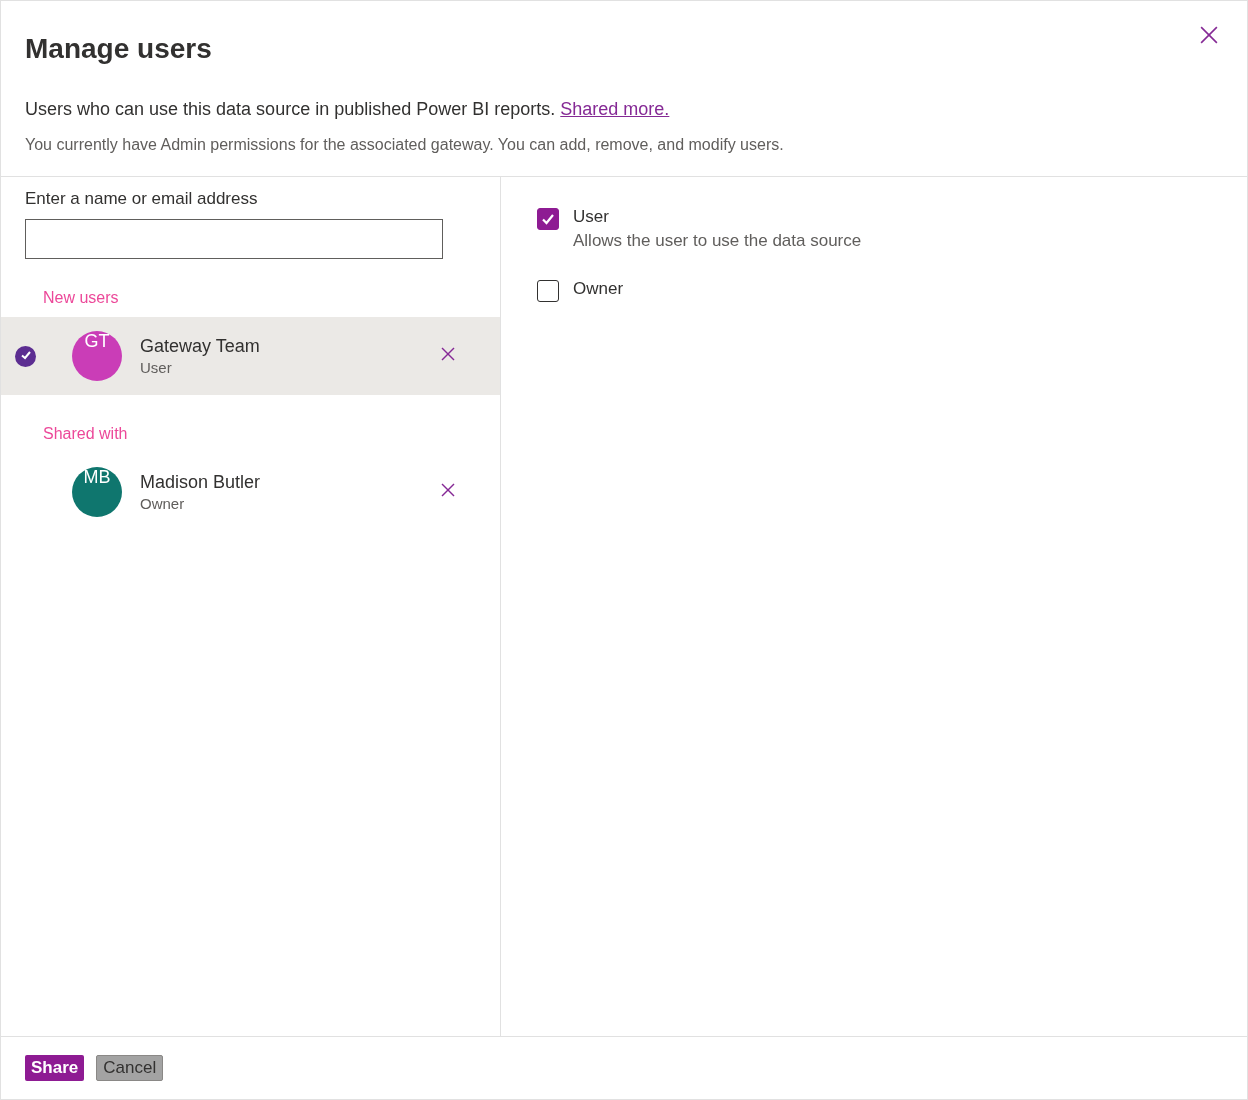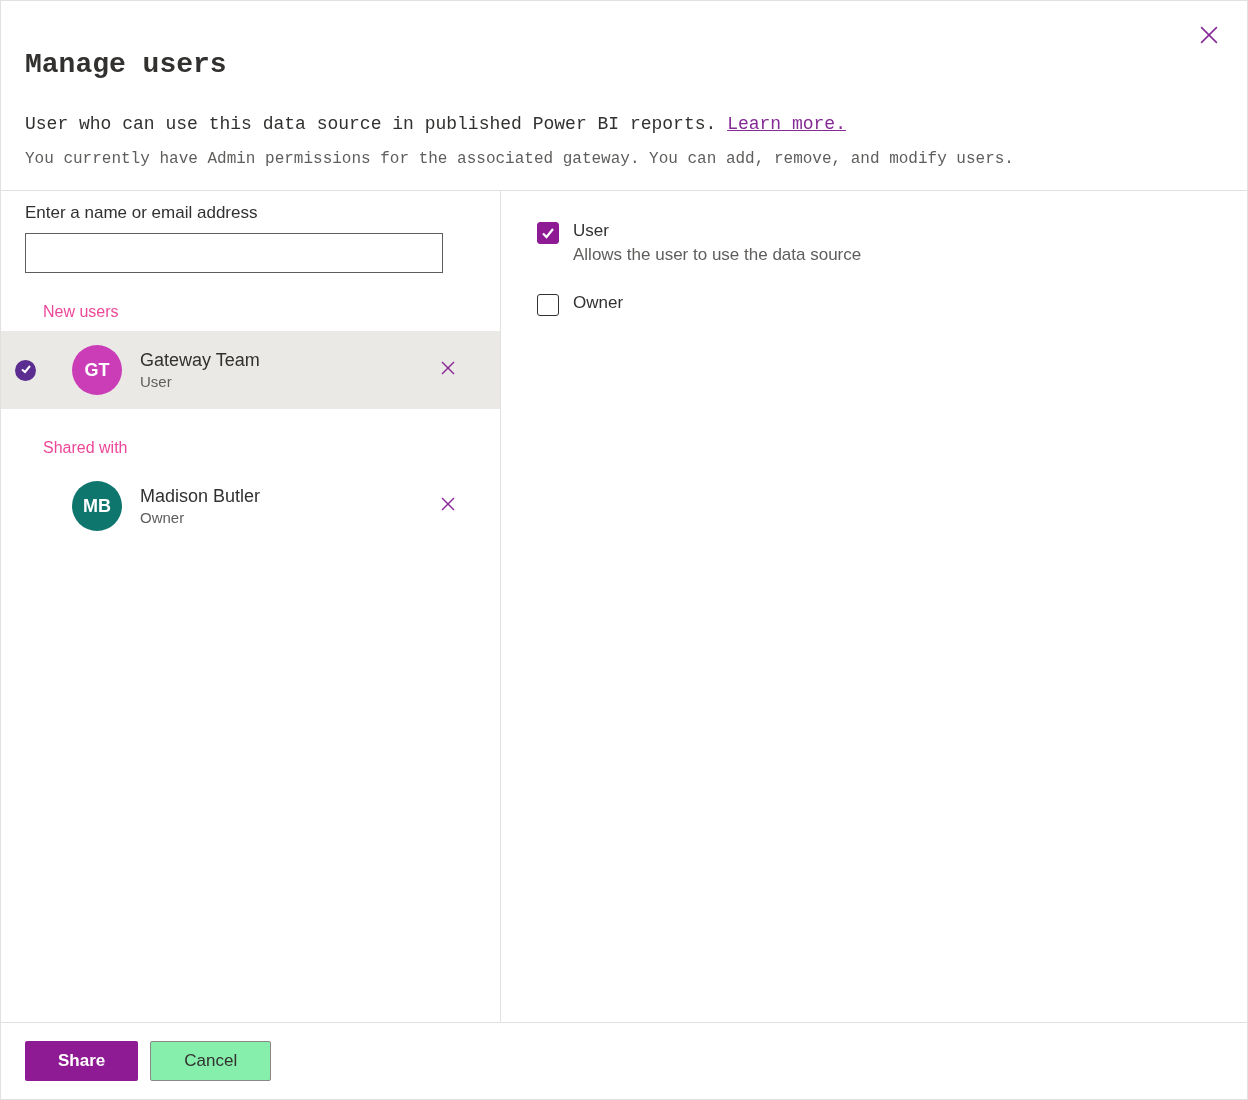--- a/index.html
+++ b/index.html
@@ -13,24 +13,23 @@
     }
     .dialog {
       width: 1248px;
       height: 1100px;
       border: 1px solid #e1e1e1;
       display: flex;
       flex-direction: column;
       position: relative;
     }
     .header {
-      padding: 48px 24px 22px 24px;
+      padding: 32px 24px 22px 24px;
       border-bottom: 1px solid #e1e1e1;
       position: relative;
-      font-family: Liberation Mono, monospace;
     }
     .title {
       font-size: 28px;
       font-weight: 600;
       color: #323130;
       margin-bottom: 34px;
     }
     .desc {
       font-size: 18px;
       color: #323130;
@@ -117,25 +116,25 @@
       width: 21px;
       height: 21px;
       margin-right: 36px;
       flex-shrink: 0;
     }
     .avatar {
       width: 50px;
       height: 50px;
       border-radius: 50%;
       display: flex;
-      align-items: center;
+      align-items: flex-start;
       justify-content: center;
       color: #fff;
       font-size: 18px;
-      font-weight: 700;
+      font-weight: 400;
       flex-shrink: 0;
       margin-right: 18px;
     }
     .avatar.purple { background: #ca3db7; }
     .avatar.blue { background: #0f766e; }
     .user-info { display: flex; flex-direction: column; }
     .user-name { font-size: 18px; color: #323130; }
     .user-role { font-size: 15px; color: #605e5c; margin-top: 2px; }
     .row-remove {
       margin-left: auto;
@@ -183,57 +182,57 @@
     .perm-label { font-size: 17px; color: #323130; }
     .perm-desc { font-size: 17px; color: #605e5c; margin-top: 4px; }
 
     .footer {
       border-top: 1px solid #e1e1e1;
       padding: 18px 24px;
       display: flex;
       gap: 12px;
     }
     .btn {
-      height: 40px;
-      padding: 0 33px;
+      height: 26px;
+      padding: 0 6px;
       font-size: 17px;
       border-radius: 2px;
       cursor: pointer;
       display: inline-flex;
       align-items: center;
       justify-content: center;
     }
     .btn.primary {
       background: #8e1b93;
       color: #fff;
       border: none;
       font-weight: 600;
     }
     .btn.secondary {
-      background: #86efac;
+      background: #a3a3a3;
       color: #323130;
       border: 1px solid #8a8886;
     }
   </style>
 </head>
 <body>
 
 <div class="dialog">
   <div class="header">
     <div class="close-btn">
       <span>
         <svg viewBox="0 0 16 16" stroke="currentColor" stroke-width="1.4" fill="none">
             <line x1="1" y1="1" x2="15" y2="15"></line>
             <line x1="15" y1="1" x2="1" y2="15"></line>
           </svg>
       </span>
     </div>
     <h1 class="title">Manage users</h1>
     <p class="desc">
-      <span>User who can use this data source in published Power BI reports. </span><a href="#">Learn more.</a>
+      <span>Users who can use this data source in published Power BI reports. </span><a href="#">Shared more.</a>
     </p>
     <p class="sub-desc">You currently have Admin permissions for the associated gateway. You can add, remove, and modify users.</p>
   </div>
 
   <div class="body">
     <div class="left-pane">
       <div class="search-block">
         <label class="search-label">Enter a name or email address</label>
         <input class="search-input" type="text" value="" style="">
       </div>

